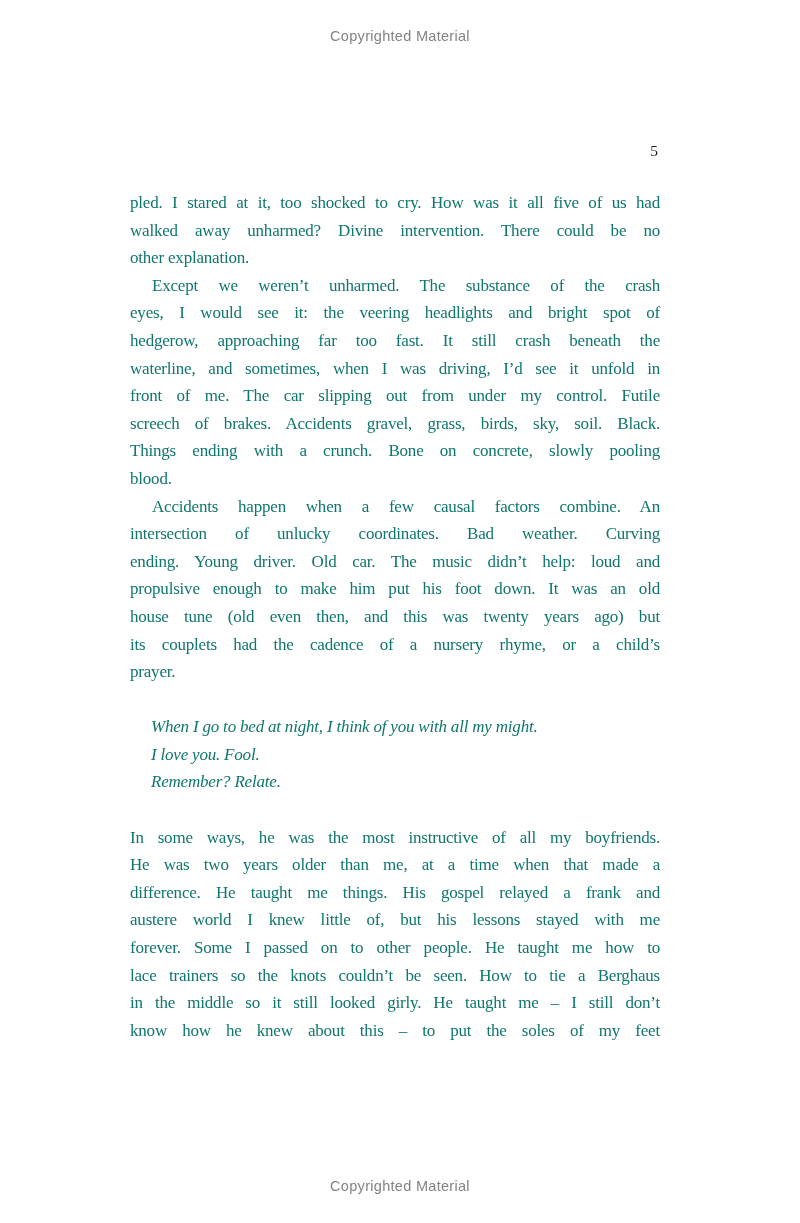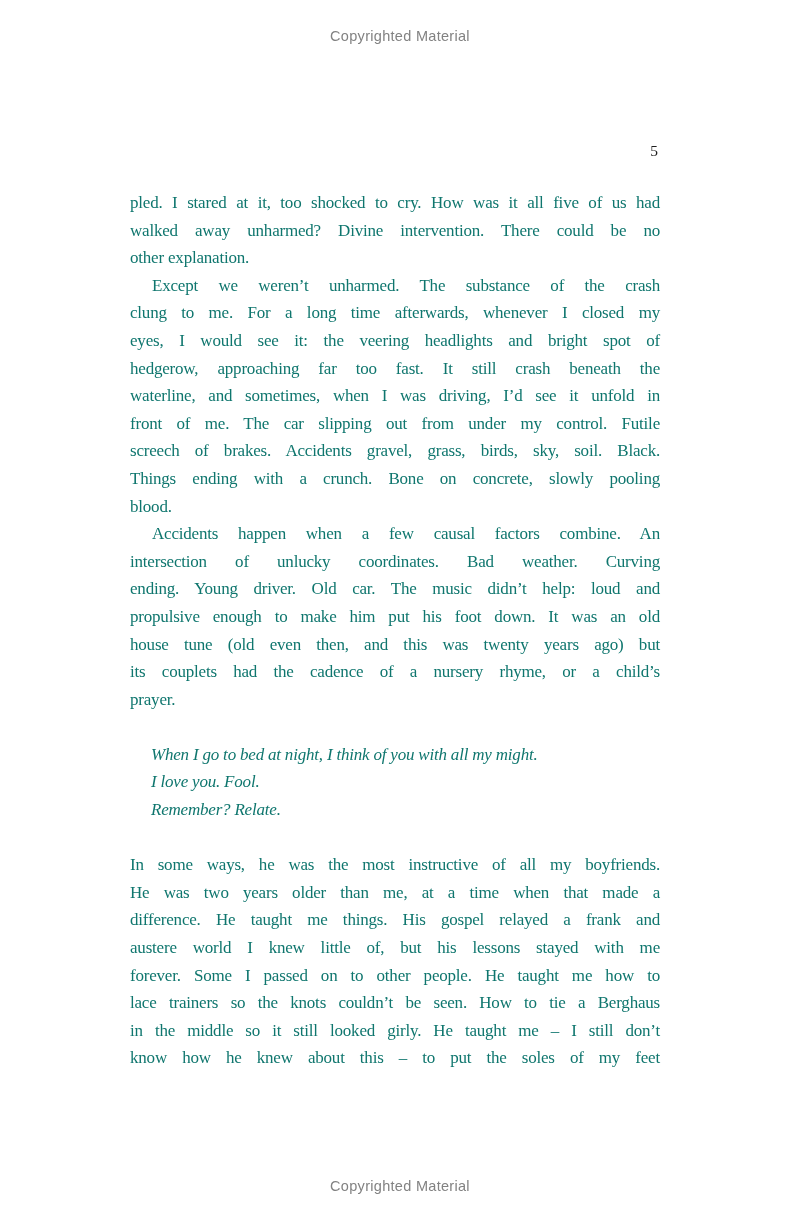--- a/index.html
+++ b/index.html
@@ -74,21 +74,20 @@
   <div class="folio">5</div>
 
   <div class="bodycol">
       <div class="block paragraph">
         <div class="line">pled. I stared at it, too shocked to cry. How was it all five of us had</div>
         <div class="line">walked away unharmed? Divine intervention. There could be no</div>
         <div class="line lastline">other explanation.</div>
       </div>
       <div class="block paragraph">
         <div class="line firstline">Except we weren’t unharmed. The substance of the crash</div>
-        <div class="line">clung to me. For a long time afterwards, whenever I closed my</div>
         <div class="line">eyes, I would see it: the veering headlights and bright spot of</div>
         <div class="line">hedgerow, approaching far too fast. It still crash beneath the</div>
         <div class="line">waterline, and sometimes, when I was driving, I’d see it unfold in</div>
         <div class="line">front of me. The car slipping out from under my control. Futile</div>
         <div class="line">screech of brakes. Accidents gravel, grass, birds, sky, soil. Black.</div>
         <div class="line">Things ending with a crunch. Bone on concrete, slowly pooling</div>
         <div class="line lastline">blood.</div>
       </div>
       <div class="block paragraph">
         <div class="line firstline">Accidents happen when a few causal factors combine. An</div>

